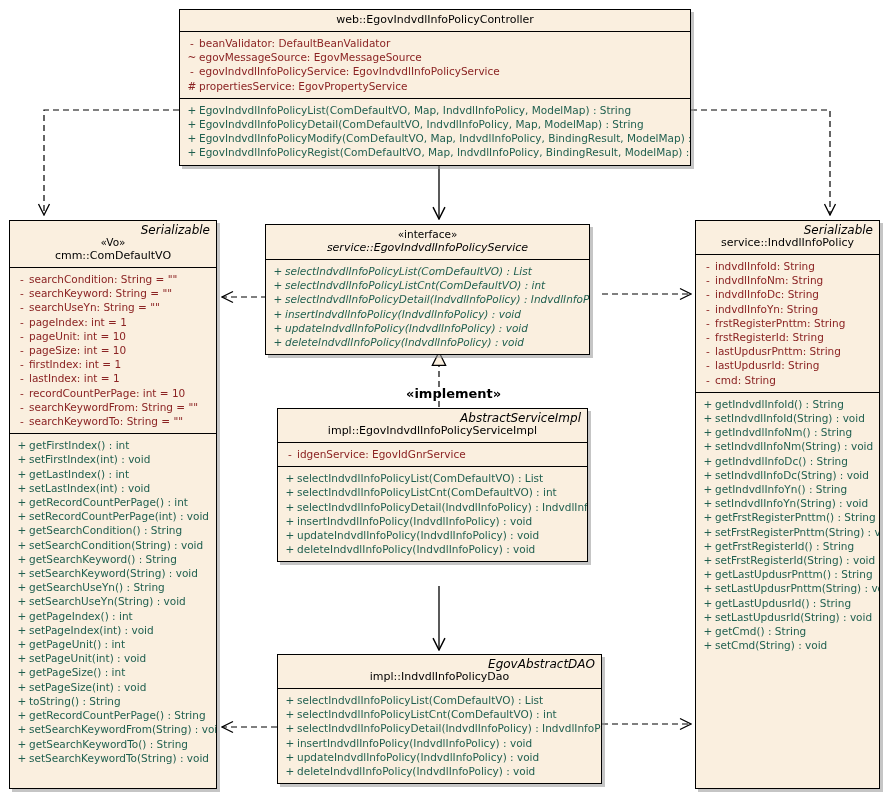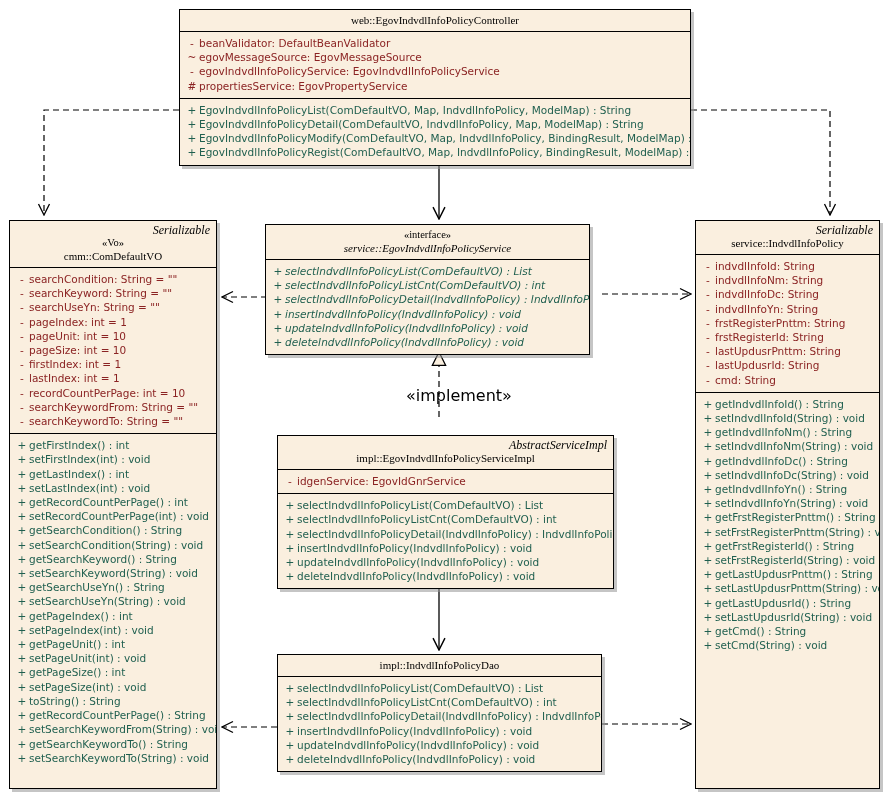--- a/index.html
+++ b/index.html
@@ -32,21 +32,20 @@
     background: #faefdf;
     border: 1px solid #000000;
     box-sizing: border-box;
     box-shadow: 3px 3px 0 rgba(150,150,150,0.55);
     overflow: hidden;
   }
   .hdr {
     padding: 3px 6px 4px 6px;
     border-bottom: 1px solid #000000;
     text-align: center;
-    font-family: Liberation Serif, serif;
   }
   .hdr .stereo {
     display: block;
     font-size: 10.5px;
     color: #000;
     line-height: 13px;
   }
   .hdr .name {
     display: block;
     font-size: 11px;
@@ -80,31 +79,32 @@
     text-align: center;
   }
   .attr { color: #8b2323; }
   .attr .vis { color: #8b2323; }
   .oper { color: #1f5f4f; }
   .oper .vis { color: #1f5f4f; }
   .ital { font-style: italic; }
 
   .edge-label {
     position: absolute;
-    font-size: 16px;
+    font-size: 13px;
     color: #000;
     white-space: nowrap;
+    font-weight: bold;
   }
 
   
   #cls-controller { left: 179px; top: 9px;  width: 512px; }
   #cls-comdefaultvo { left: 9px;  top: 220px; width: 208px; height: 569px; }
   #cls-service-interface { left: 265px; top: 224px; width: 325px; }
   #cls-indvdlinfopolicy { left: 695px; top: 220px; width: 185px; height: 569px; }
-  #cls-serviceimpl { left: 277px; top: 435px; width: 337px; }
+  #cls-serviceimpl { left: 277px; top: 408px; width: 311px; }
   #cls-dao { left: 277px; top: 654px; width: 325px; }
 </style>
 </head>
 <body>
 
 <div id="canvas">
 
   <svg class="edges" viewBox="0 0 889 809">
     <defs>
       <marker id="openArrow" viewBox="0 0 12 12" refX="11" refY="6" markerWidth="11" markerHeight="11" orient="auto-start-reverse">
@@ -228,20 +228,21 @@
       <span class="row oper"><span class="vis">+</span><span>selectIndvdlInfoPolicyListCnt(ComDefaultVO) : int</span></span>
       <span class="row oper"><span class="vis">+</span><span>selectIndvdlInfoPolicyDetail(IndvdlInfoPolicy) : IndvdlInfoPolicy</span></span>
       <span class="row oper"><span class="vis">+</span><span>insertIndvdlInfoPolicy(IndvdlInfoPolicy) : void</span></span>
       <span class="row oper"><span class="vis">+</span><span>updateIndvdlInfoPolicy(IndvdlInfoPolicy) : void</span></span>
       <span class="row oper"><span class="vis">+</span><span>deleteIndvdlInfoPolicy(IndvdlInfoPolicy) : void</span></span>
     </div>
   </div>
 
   <div class="uml-class" id="cls-dao">
     <div class="hdr">
+      <span class="tag">EgovAbstractDAO</span>
       <span class="name">impl::IndvdlInfoPolicyDao</span>
     </div>
     <div class="compartment last">
       <span class="row oper"><span class="vis">+</span><span>selectIndvdlInfoPolicyList(ComDefaultVO) : List</span></span>
       <span class="row oper"><span class="vis">+</span><span>selectIndvdlInfoPolicyListCnt(ComDefaultVO) : int</span></span>
       <span class="row oper"><span class="vis">+</span><span>selectIndvdlInfoPolicyDetail(IndvdlInfoPolicy) : IndvdlInfoPolicy</span></span>
       <span class="row oper"><span class="vis">+</span><span>insertIndvdlInfoPolicy(IndvdlInfoPolicy) : void</span></span>
       <span class="row oper"><span class="vis">+</span><span>updateIndvdlInfoPolicy(IndvdlInfoPolicy) : void</span></span>
       <span class="row oper"><span class="vis">+</span><span>deleteIndvdlInfoPolicy(IndvdlInfoPolicy) : void</span></span>
     </div>

